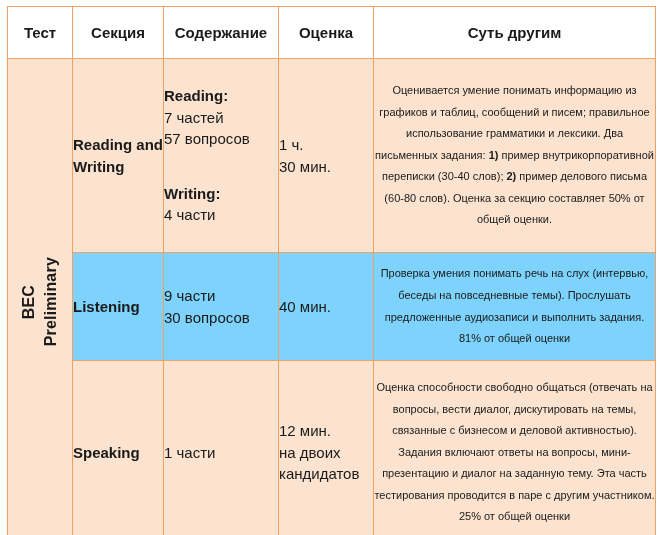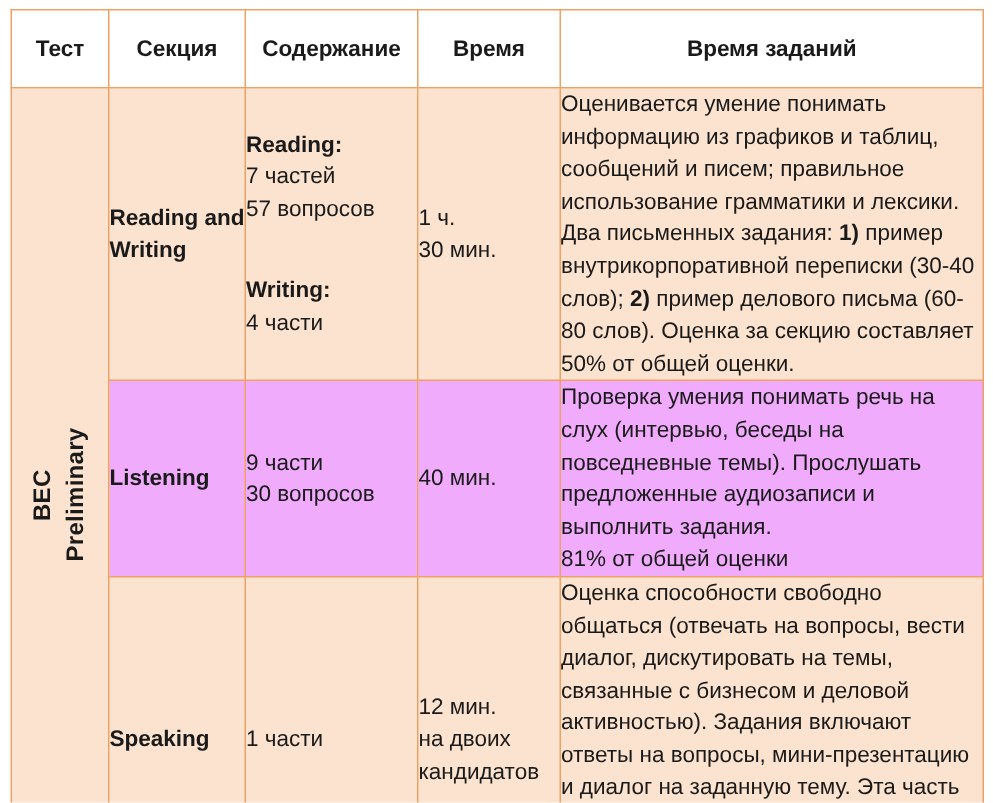--- a/index.html
+++ b/index.html
@@ -34,21 +34,21 @@
     background:#fff;
     font-size:16px;
     font-weight:bold;
     text-align:center;
     height:52px;
   }
   tr.r1>td{height:194px;}
   tr.r2>td{height:108px;}
   tr.r3>td{height:184px;}
   td.peach{background:var(--fill-peach);}
-  td.white{background:#f0abfc;}
+  td.white{background:#7dd3fc;}
   td.center{}
   .line{line-height:21.5px;}
   .b{font-weight:bold;}
   .gap-above{margin-top:33px;}
   td.test-cell{text-align:center;}
   .vertical{
     writing-mode:vertical-rl;
     transform:rotate(180deg);
     margin:0 auto;
     font-weight:bold;
@@ -57,43 +57,44 @@
     text-align:center;
     letter-spacing:0.2px;
     white-space:pre-line;
   }
   td.essence{
     vertical-align:top;
     padding:3px 8px 2px 8px;
     text-align:left;
   }
   .essence-par{
-    font-size:15px;
+    font-size:11px;
     line-height:21.6px;
+    text-align:center;
   }
 </style>
 </head>
 <body>
 
 <div class="page">
   <table class="exam">
     <colgroup>
       <col style="width:65px">
         <col style="width:91px">
         <col style="width:115px">
         <col style="width:95px">
         <col style="width:282px">
     </colgroup>
     <thead>
       <tr>
         <th>Тест</th>
         <th>Секция</th>
         <th>Содержание</th>
-        <th>Время</th>
-        <th>Время заданий</th>
+        <th>Оценка</th>
+        <th>Суть другим</th>
       </tr>
     </thead>
     <tbody>
       <tr class="r1">
         <td class="peach test-cell" rowspan="3">
           <div class="vertical"><span>BEC</span>
 <span>Preliminary</span></div>
         </td>
         <td class="peach center">
           <div class="line b">Reading and Writing</div>

